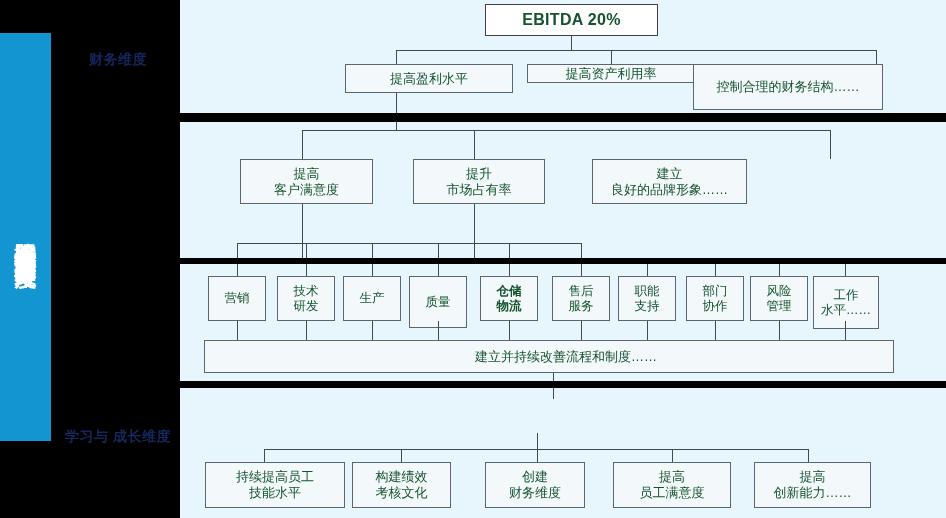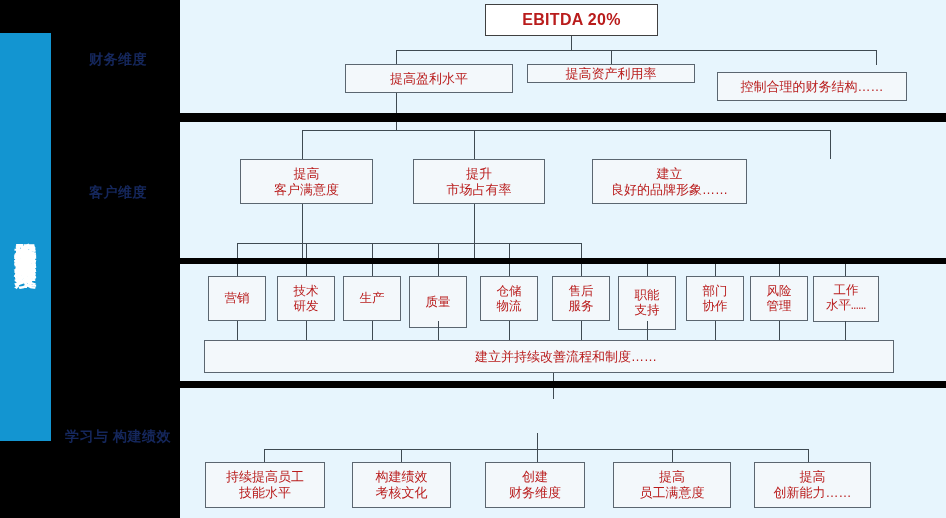--- a/index.html
+++ b/index.html
@@ -66,21 +66,21 @@
     left: 180px;
     width: 766px;
     background: #000000;
   }
   
   .node {
     position: absolute;
     box-sizing: border-box;
     background: #f3f8fb;
     border: 1.4px solid #5b6670;
-    color: #b91c1c;
+    color: #14532d;
     font-size: 13px;
     line-height: 1.2;
     display: flex;
     align-items: center;
     justify-content: center;
     text-align: center;
     white-space: pre-line;
     padding: 1px 2px;
   }
   .node.root-node {
@@ -116,35 +116,34 @@
   <div class="panel" style="top:0px;height:113px;"></div>
   <div class="panel" style="top:122px;height:136px;"></div>
   <div class="panel" style="top:264px;height:117px;"></div>
   <div class="panel" style="top:388px;height:130px;"></div>
 
   <div class="divider" style="top:113px;height:9px;"></div>
   <div class="divider" style="top:258px;height:6px;"></div>
   <div class="divider" style="top:381px;height:7px;"></div>
 
   <div class="dim-label" style="top:50px;">财务维度</div>
-  <div class="dim-label" style="top:183px;">客户维度</div>
   <div class="dim-label" style="top:427px;">学习与
-构建绩效</div>
+成长维度</div>
 
   <div class="node root-node" style="left:485px;top:4px;width:173px;height:32px;">EBITDA 20%</div>
 
   <div class="conn v" style="left:571px;top:36px;height:14px;"></div>
   <div class="conn h" style="left:396px;top:50px;width:481px;"></div>
   <div class="conn v" style="left:396px;top:50px;height:15px;"></div>
   <div class="conn v" style="left:611px;top:50px;height:15px;"></div>
   <div class="conn v" style="left:876px;top:50px;height:15px;"></div>
 
   <div class="node" style="left:313px;top:64px;width:168px;height:29px;margin-left:32px;">提高盈利水平</div>
   <div class="node" style="left:527px;top:64px;width:168px;height:19px;">提高资产利用率</div>
-  <div class="node" style="left:717px;top:64px;width:190px;height:29px;margin-top:8px;">控制合理的财务结构……</div>
+  <div class="node" style="left:693px;top:64px;width:190px;height:46px;">控制合理的财务结构……</div>
 
   <div class="conn v" style="left:396px;top:93px;height:20px;"></div>
 
   <div class="conn v" style="left:396px;top:122px;height:9px;"></div>
   <div class="conn h" style="left:302px;top:130px;width:529px;"></div>
   <div class="conn v" style="left:302px;top:130px;height:29px;"></div>
   <div class="conn v" style="left:474px;top:130px;height:29px;"></div>
   <div class="conn v" style="left:830px;top:130px;height:29px;"></div>
 
   <div class="node" style="left:240px;top:159px;width:133px;height:45px;">提高
@@ -173,31 +172,31 @@
   <div class="conn v" style="left:647px;top:264px;height:12px;"></div>
   <div class="conn v" style="left:715px;top:264px;height:12px;"></div>
   <div class="conn v" style="left:779px;top:264px;height:12px;"></div>
   <div class="conn v" style="left:845px;top:264px;height:12px;"></div>
 
   <div class="node small" style="left:208px;top:276px;width:58px;height:45px;">营销</div>
   <div class="node small" style="left:277px;top:276px;width:58px;height:45px;">技术
 研发</div>
   <div class="node small" style="left:343px;top:276px;width:58px;height:45px;">生产</div>
   <div class="node small" style="left:409px;top:276px;width:58px;height:52px;">质量</div>
-  <div class="node small" style="left:480px;top:276px;width:58px;height:45px;">仓储
+  <div class="node small" style="left:480px;top:276px;width:58px;height:45px;font-weight:bold;">仓储
 物流</div>
   <div class="node small" style="left:552px;top:276px;width:58px;height:45px;">售后
 服务</div>
-  <div class="node small" style="left:618px;top:276px;width:58px;height:54px;">职能
+  <div class="node small" style="left:618px;top:276px;width:58px;height:45px;">职能
 支持</div>
   <div class="node small" style="left:686px;top:276px;width:58px;height:45px;">部门
 协作</div>
   <div class="node small" style="left:750px;top:276px;width:58px;height:45px;">风险
 管理</div>
-  <div class="node small" style="left:813px;top:276px;width:66px;height:46px;font-family:Liberation Mono, monospace;">工作
+  <div class="node small" style="left:813px;top:276px;width:66px;height:53px;">工作
 水平……</div>
 
   <div class="conn v" style="left:237px;top:321px;height:19px;"></div>
   <div class="conn v" style="left:306px;top:321px;height:19px;"></div>
   <div class="conn v" style="left:372px;top:321px;height:19px;"></div>
   <div class="conn v" style="left:438px;top:321px;height:19px;"></div>
   <div class="conn v" style="left:509px;top:321px;height:19px;"></div>
   <div class="conn v" style="left:581px;top:321px;height:19px;"></div>
   <div class="conn v" style="left:647px;top:321px;height:19px;"></div>
   <div class="conn v" style="left:715px;top:321px;height:19px;"></div>
@@ -212,21 +211,21 @@
 
 
   <div class="conn v" style="left:537px;top:433px;height:16px;"></div>
   <div class="conn h" style="left:264px;top:449px;width:544px;"></div>
   <div class="conn v" style="left:264px;top:449px;height:13px;"></div>
   <div class="conn v" style="left:401px;top:449px;height:13px;"></div>
   <div class="conn v" style="left:537px;top:449px;height:13px;"></div>
   <div class="conn v" style="left:672px;top:449px;height:13px;"></div>
   <div class="conn v" style="left:808px;top:449px;height:13px;"></div>
 
-  <div class="node" style="left:205px;top:462px;width:120px;height:46px;text-align:center;">持续提高员工
+  <div class="node" style="left:205px;top:462px;width:140px;height:46px;text-align:center;">持续提高员工
 技能水平</div>
   <div class="node" style="left:352px;top:462px;width:99px;height:46px;">构建绩效
 考核文化</div>
   <div class="node" style="left:485px;top:462px;width:100px;height:46px;">创建
 财务维度</div>
   <div class="node" style="left:613px;top:462px;width:118px;height:46px;">提高
 员工满意度</div>
   <div class="node" style="left:754px;top:462px;width:117px;height:46px;">提高
 创新能力……</div>
 

